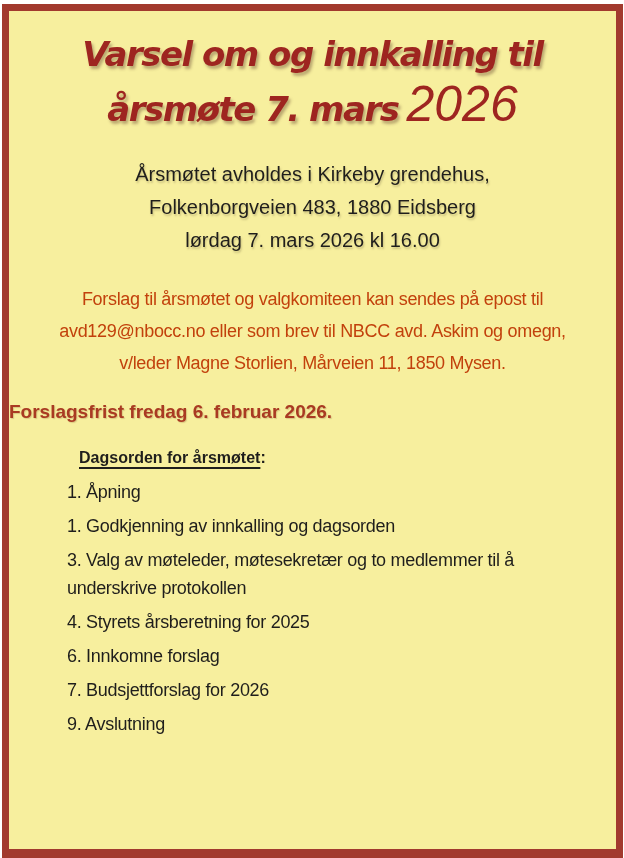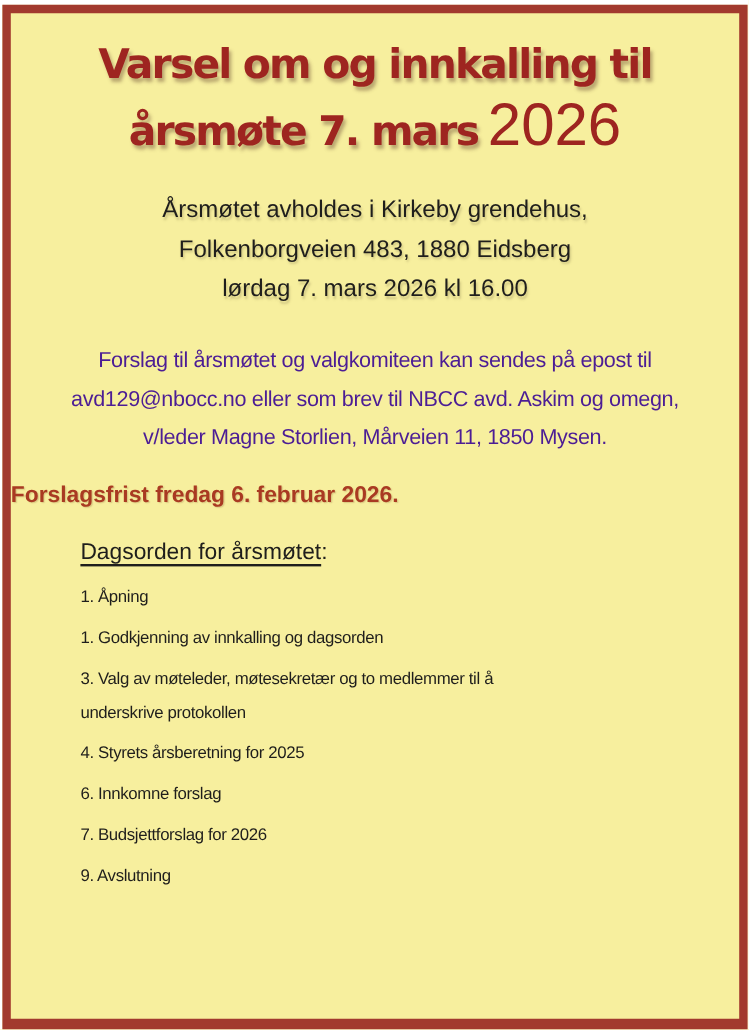--- a/index.html
+++ b/index.html
@@ -26,20 +26,21 @@
   .title {
     margin-top: 18px;
     text-align: center;
     color: #9e2520;
     font-family: "DejaVu Sans", "Liberation Sans", sans-serif;
     font-weight: 800;
     font-size: 34px;
     letter-spacing: -1.5px;
     line-height: 50px;
     text-shadow: 2px 3px 3px rgba(110, 80, 55, 0.45);
+    font-style: italic;
   }
   .title .year {
     font-family: "Liberation Sans", sans-serif;
     font-weight: 400;
     font-size: 50px;
     letter-spacing: 0;
     text-shadow: none;
     margin-left: 8px;
   }
   .venue {
@@ -47,49 +48,50 @@
     text-align: center;
     color: #1f1e1c;
     font-weight: normal;
     font-size: 20px;
     line-height: 33px;
     text-shadow: 1px 2px 2px rgba(120, 110, 70, 0.35);
   }
   .proposal {
     margin-top: 26px;
     text-align: center;
-    color: #4c1d95;
+    color: #c2410c;
     font-size: 18px;
     letter-spacing: -0.3px;
     line-height: 32px;
   }
   .deadline {
     margin-top: 22px;
     text-align: left;
     color: #a93a22;
     font-weight: bold;
     font-size: 19px;
     text-shadow: 1px 1px 1px rgba(150, 110, 60, 0.3);
   }
   .agenda {
     margin: 26px 20px 0 58px;
     color: #1f1e1c;
   }
   .agenda-heading {
-    font-weight: normal;
-    font-size: 19px;
+    font-weight: bold;
+    font-size: 16px;
     margin-bottom: 11px;
+    margin-left: 12px;
   }
   .agenda-heading .underlined {
     text-decoration: underline;
     text-decoration-thickness: 2px;
     text-underline-offset: 4px;
   }
   .agenda-item {
-    font-size: 14px;
+    font-size: 18px;
     letter-spacing: -0.3px;
     line-height: 28px;
     margin-bottom: 6px;
     white-space: pre-line;
     max-width: 510px;
   }
 </style>
 </head>
 <body>
 

